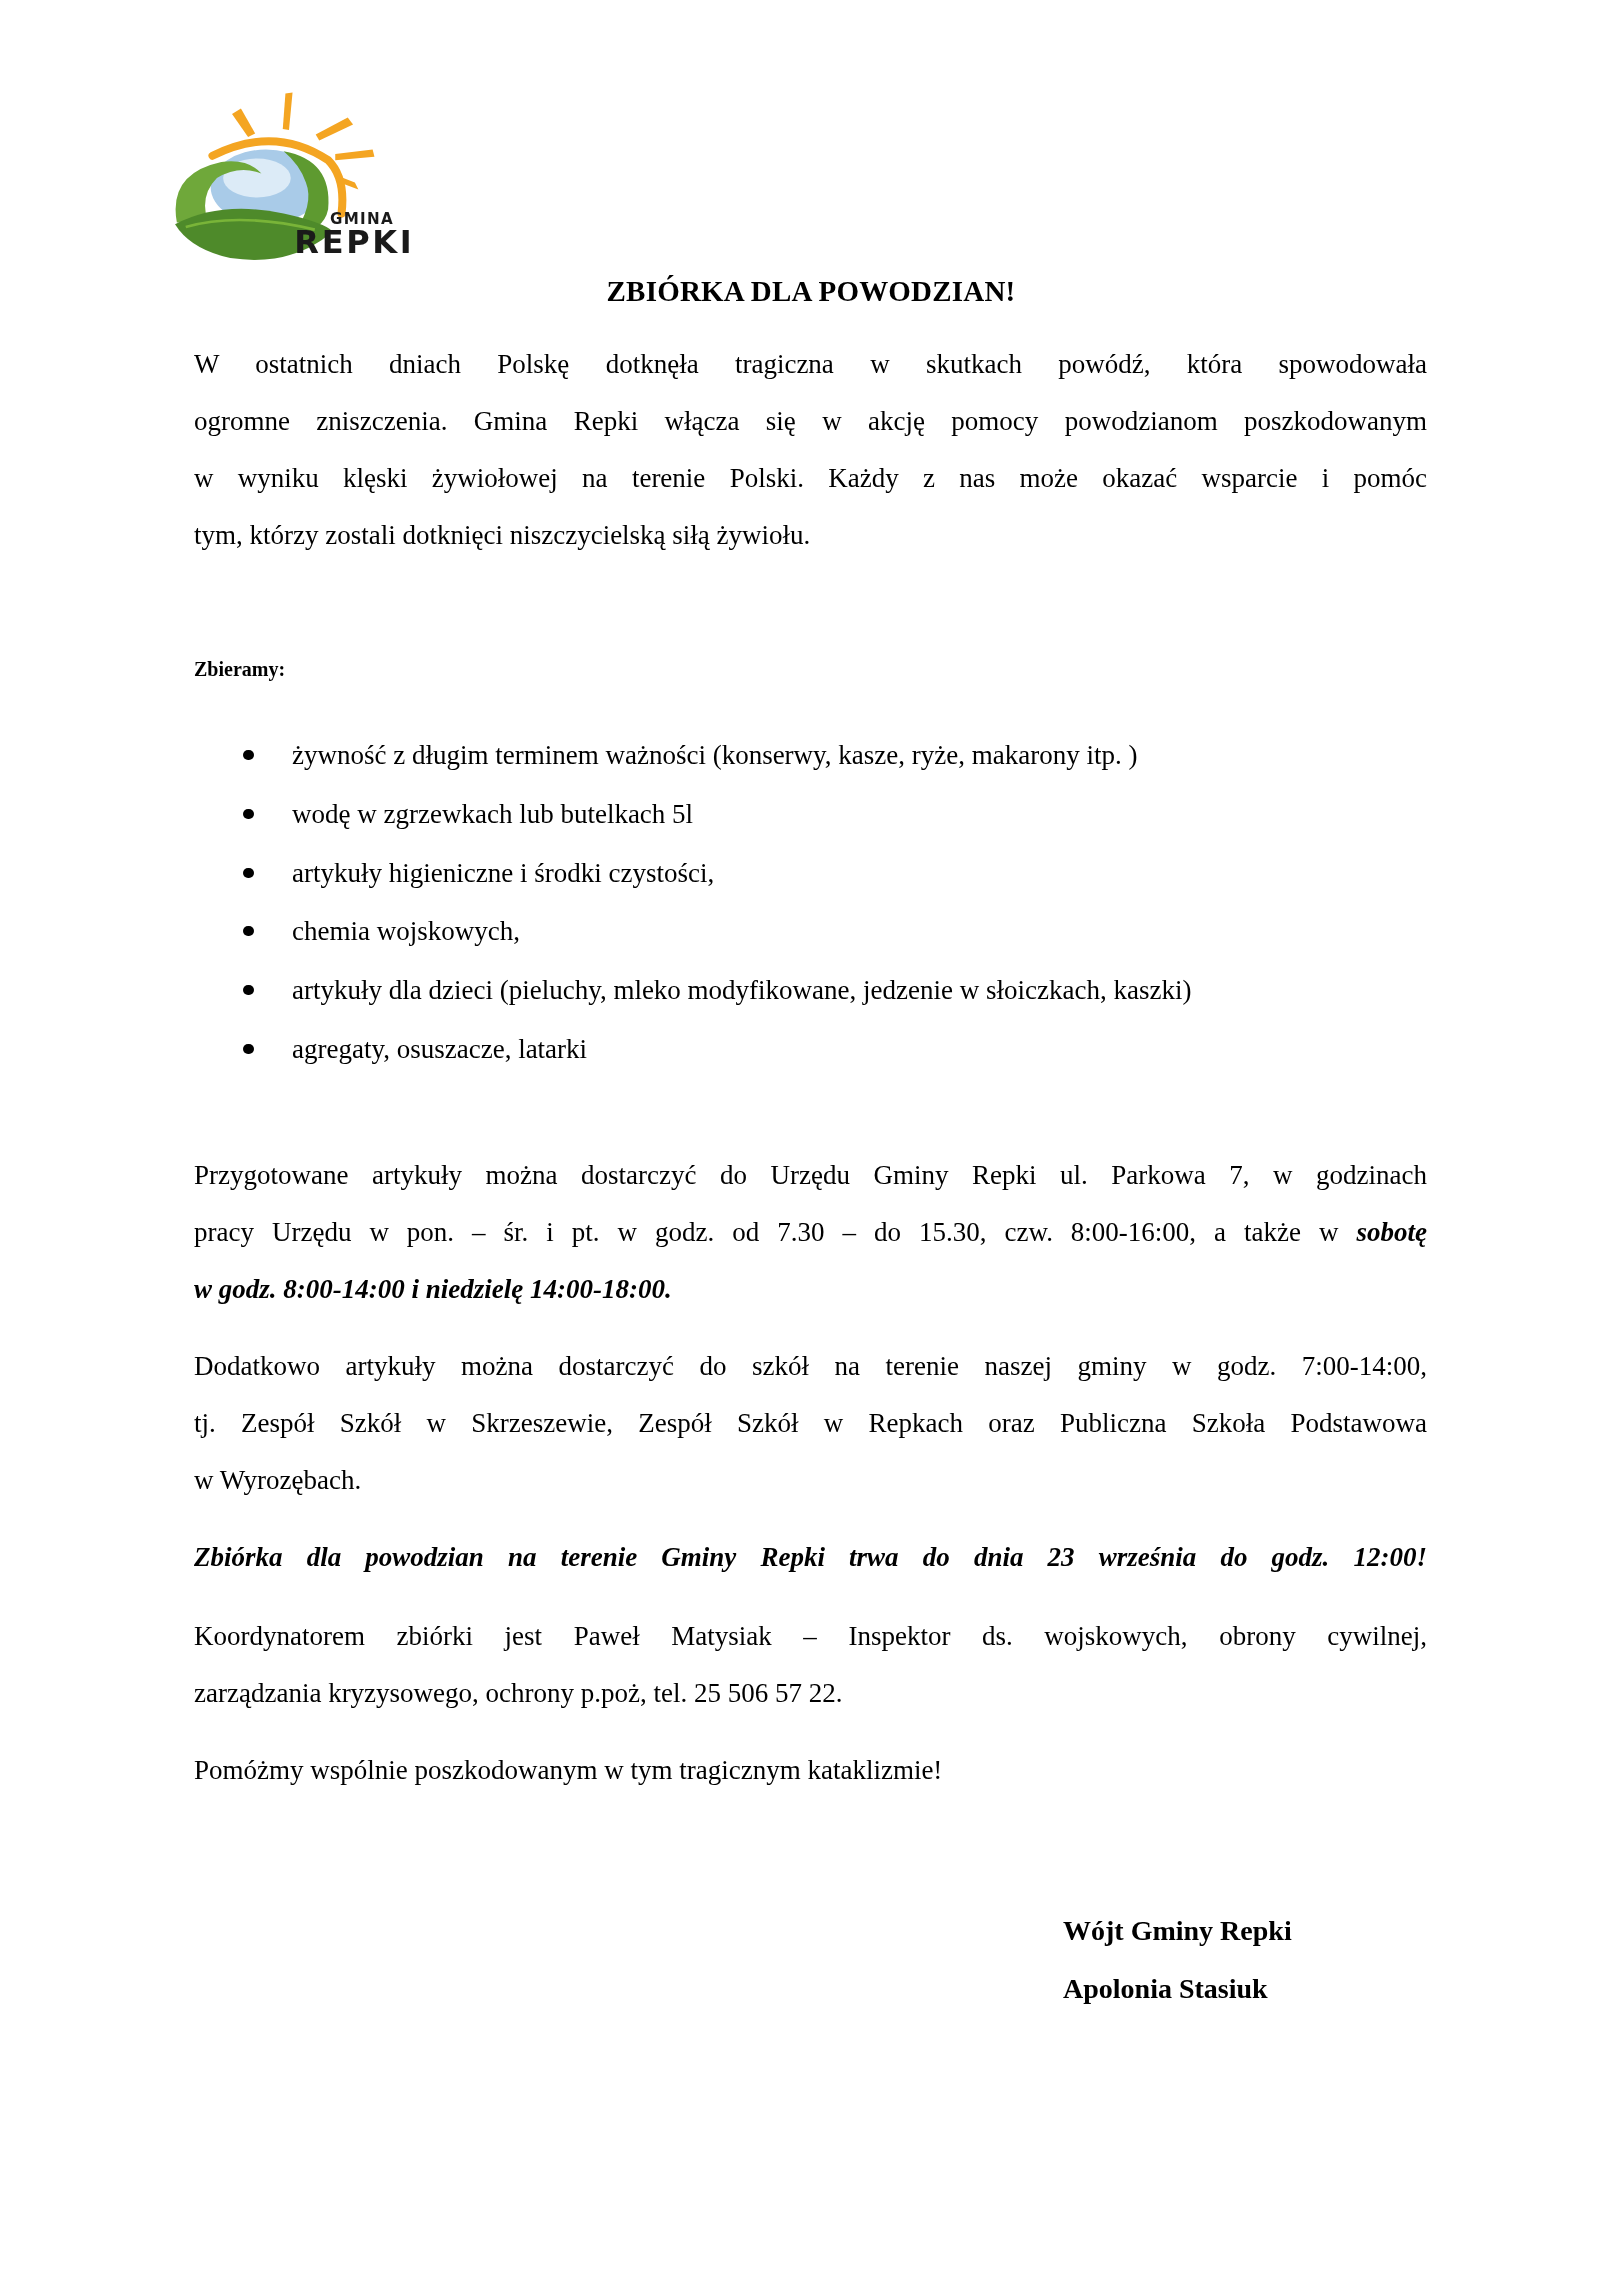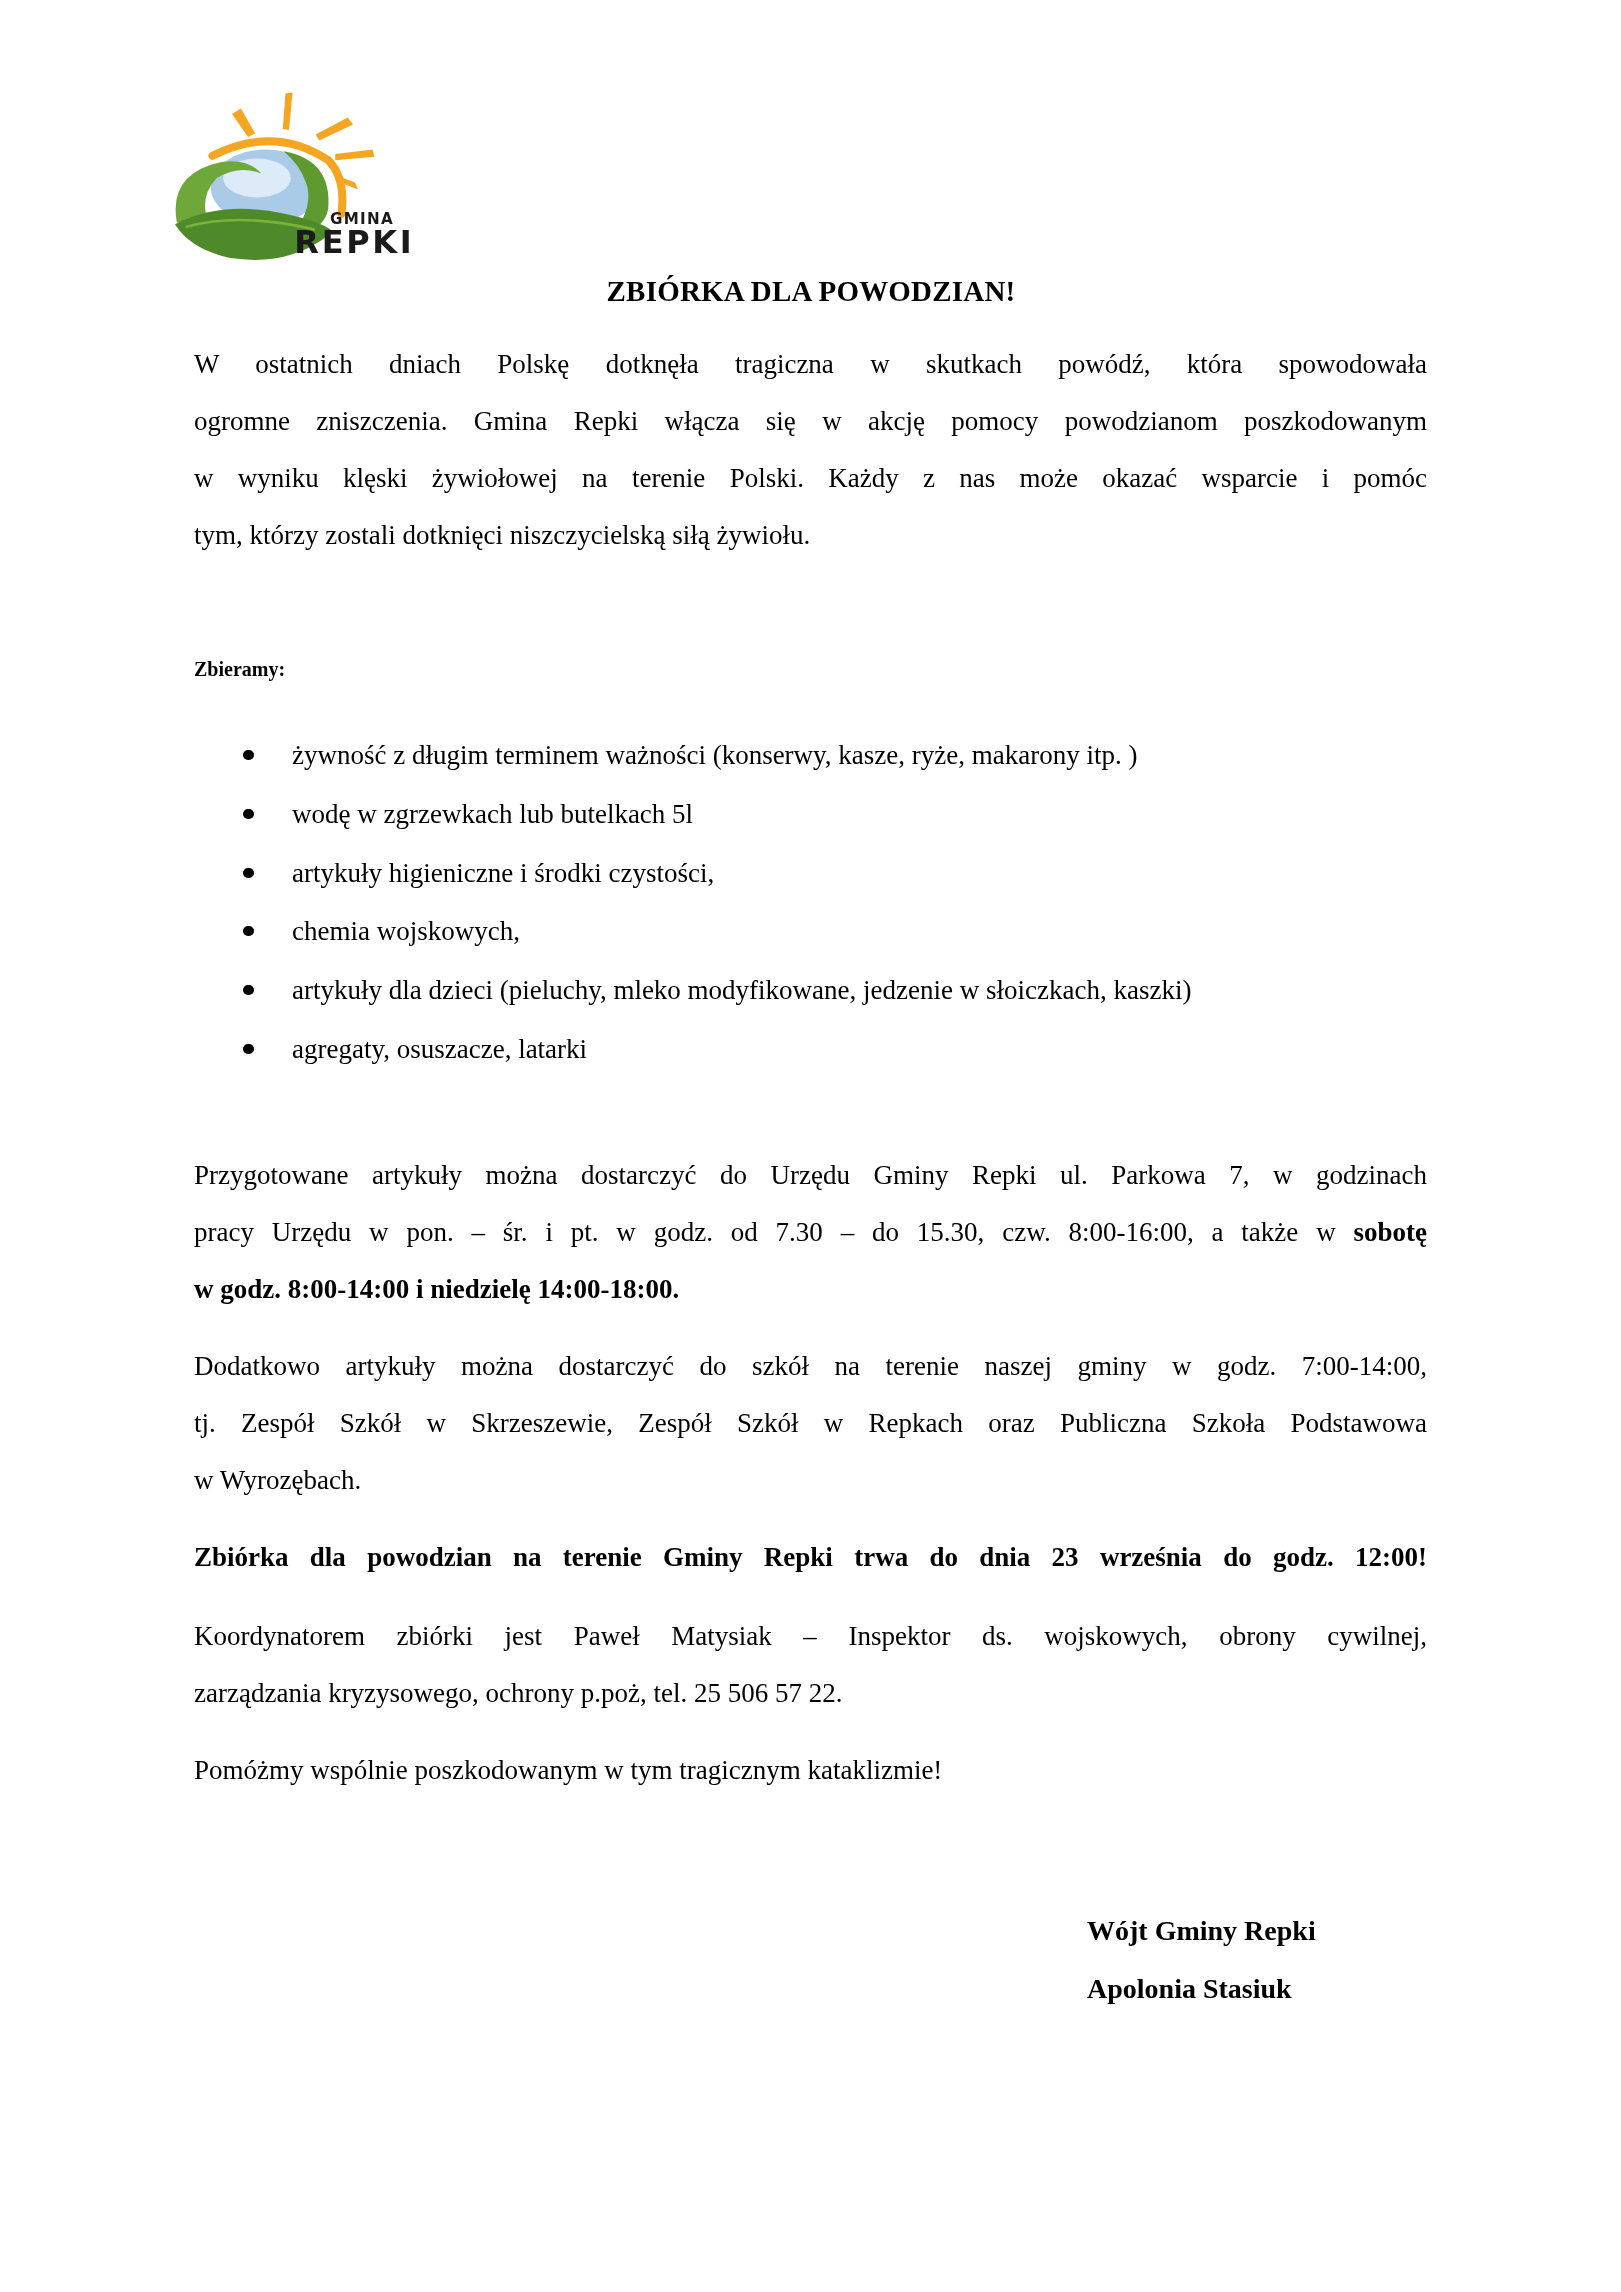--- a/index.html
+++ b/index.html
@@ -5,27 +5,27 @@
   html, body { margin:0; padding:0; background:#ffffff; }
   body { width:1622px; height:2293px; position:relative; overflow:hidden;
          font-family:"Liberation Serif", "DejaVu Serif", serif; color:#000; }
   .abs { position:absolute; }
   .logo { left:159px; top:89px; width:276px; height:178px; }
   .heading { left:0; width:1622px; top:273px; text-align:center;
              font-weight:bold; font-size:29px; line-height:36px; white-space:nowrap; letter-spacing:0.2px;font-family:Liberation Serif, serif;}
   .body-block { left:194px; width:1233px; font-size:27px; line-height:57px; }
   .just { text-align:justify; text-align-last:justify; display:block; height:57px; overflow:visible; white-space:normal;}
   .plain { display:block; height:57px; white-space:nowrap; }
-  .b { font-weight:bold; }
+  .b { font-weight:bold;font-style:italic; }
   .subhead { left:194px; top:651px; font-size:20px; font-weight:bold; line-height:36px; }
   .list { left:0; top:0; }
   .li { position:absolute; left:243px; height:36px; font-size:27px; line-height:36px; white-space:nowrap; }
   .bullet { position:absolute; left:0; top:12.5px; width:10.7px; height:10.7px; border-radius:50%; background:#000; }
   .li-text { position:absolute; left:49px; top:0; }
-  .sig { left:1063px; font-size:28px; font-weight:bold; line-height:36px; white-space:nowrap;margin-left:24px; }
+  .sig { left:1063px; font-size:28px; font-weight:bold; line-height:36px; white-space:nowrap; }
 </style>
 </head>
 <body>
 
 <div class="abs logo">
   <svg width="276" height="178" viewBox="0 0 310 200">
 
     <g fill="#f4a522">
       <path d="M82 28 L92 22 L108 50 L100 54 Z"></path>
       <path d="M142 5 L150 4 L146 46 L139 45 Z"></path>

